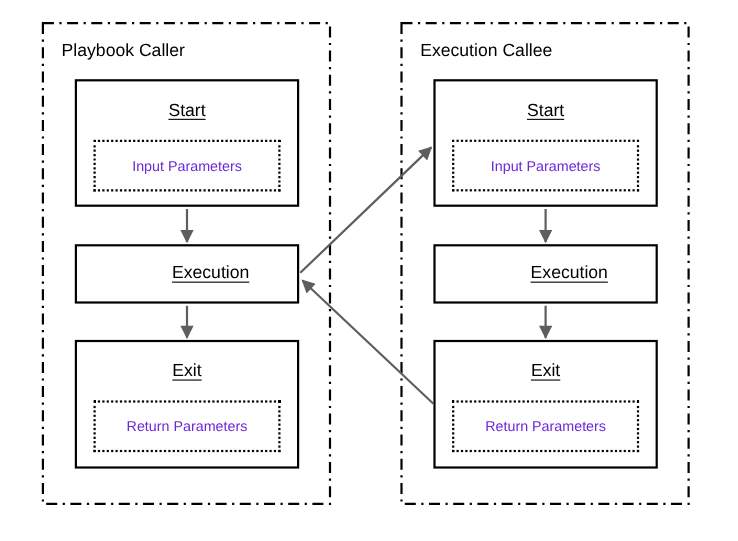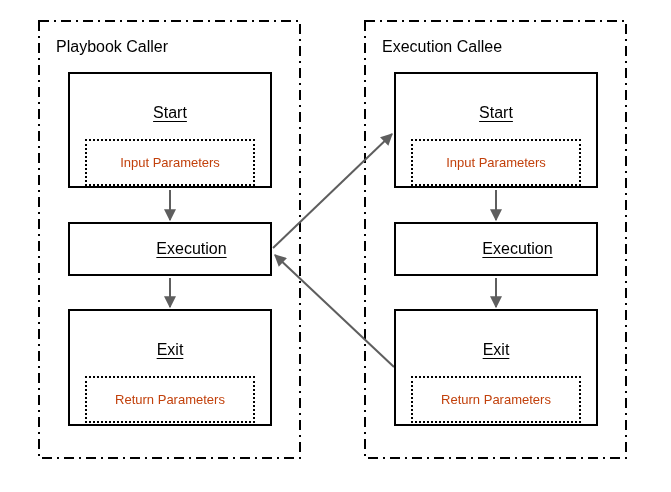--- a/index.html
+++ b/index.html
@@ -27,35 +27,35 @@
     flex-direction: column;
     align-items: center;
   }
   .node-label {
     font-size: 16px;
     color: #000;
     text-decoration: underline;
     text-underline-offset: 3px;
     line-height: 22px;
   }
-  .node.tall .node-label { margin-top: 28px; }
+  .node.tall .node-label { margin-top: 16px; }
   .node.mid { justify-content: center; padding-left: 43px; }
   .param-box {
     box-sizing: border-box;
     margin-top: 15px;
     width: 170px;
     height: 47px;
     border: 2px dotted #000000;
     display: flex;
     align-items: center;
     justify-content: center;
   }
   .param-label {
     font-size: 13px;
-    color: #c2410c;
+    color: #6d28d9;
     white-space: nowrap;
   }
 </style>
 </head>
 <body>
 
 <div class="canvas">
 
   <svg class="layer" width="671" height="492" viewBox="0 0 671 492">
     <defs>

